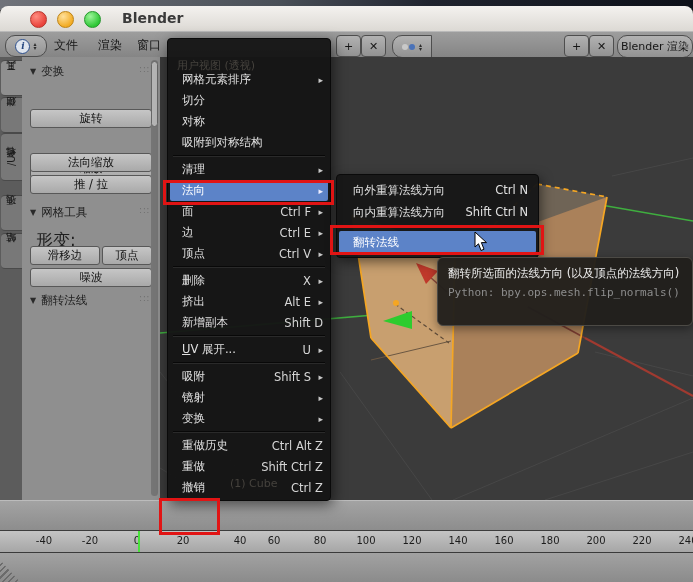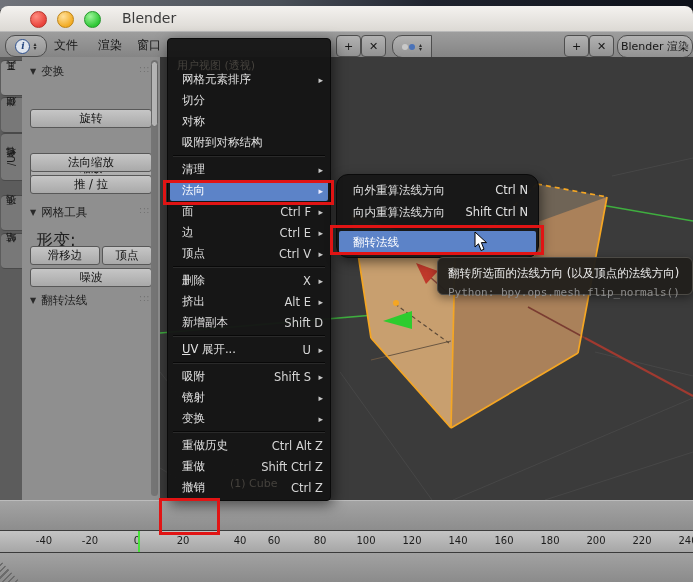--- a/index.html
+++ b/index.html
@@ -10,21 +10,21 @@
   
   .desktop{left:0;top:0;width:693px;height:10px;
     background:linear-gradient(90deg,#70737a 0%,#4a5058 40%,#20242f 62%,#0d1018 100%);}
   .titlebar{left:0;top:6px;width:693px;height:25px;
     background:linear-gradient(#f4f2ef,#dcd9d4);
     border-bottom:1px solid #8f8c88;border-radius:8px 8px 0 0;}
   .tl-dot{position:absolute;top:5px;width:15px;height:15px;border-radius:50%;}
   .dot-red{left:30px;background:radial-gradient(circle at 35% 30%,#ff8d80,#e9433c 70%);border:1px solid #b5352c;}
   .dot-yellow{left:57px;background:radial-gradient(circle at 35% 30%,#ffe09a,#f3ac24 70%);border:1px solid #bd8316;}
   .dot-green{left:84px;background:radial-gradient(circle at 35% 30%,#9df59a,#2fc736 70%);border:1px solid #23962a;}
-  .win-title{position:absolute;left:122px;top:4px;font-size:14px;font-weight:normal;color:#3a3a3a;}
+  .win-title{position:absolute;left:122px;top:4px;font-size:14px;font-weight:bold;color:#3a3a3a;}
   
   .info-header{left:0;top:31px;width:693px;height:26px;
     background:linear-gradient(#9d9d9d,#848484);
     border-top:1px solid #b9b9b9;border-bottom:1px solid #2c2c2c;}
   .pill{position:absolute;display:flex;align-items:center;justify-content:center;
     background:linear-gradient(#b2b2b2,#929292);border:1px solid #4e4e4e;border-radius:10px;
     color:#161616;font-size:11px;}
   .pill.sq{border-radius:4px;}
   .hmenu{position:absolute;font-size:12px;color:#181818;top:5px;}
   .updown{display:flex;flex-direction:column;line-height:4px;font-size:6px;color:#2c2c2c;margin-left:3px;}
@@ -64,30 +64,30 @@
   .mi .lab{flex:1;white-space:nowrap;}
   .mi .sc{color:#d6d6d6;}
   .mi .sub-arrow{width:9px;text-align:right;color:#c8c8c8;font-size:9px;margin-left:3px;}
   .mi.hl{background:#5c83c8;color:#fff;margin:0 2px;padding:0 5px 0 12px;border-radius:2px;}
   .mi.hl .sub-arrow{color:#eef;}
   .msep{height:6px;position:relative;}
   .msep::after{content:"";position:absolute;left:5px;right:5px;top:2px;
     border-top:1px solid #000;border-bottom:1px solid #383838;opacity:.6;}
   .mnem::first-letter{text-decoration:underline;}
   .submenu{left:336px;top:174px;width:203px;height:84px;z-index:6;
-    background:rgba(23,23,23,0.97);border:1px solid #0a0a0a;border-radius:12px;
+    background:rgba(23,23,23,0.97);border:1px solid #0a0a0a;border-radius:4px;
     box-shadow:2px 4px 12px rgba(0,0,0,0.5);box-sizing:border-box;padding-top:4px;}
   .smi{height:22px;display:flex;align-items:center;padding:0 10px 0 16px;color:#e0e0e0;font-size:11.5px;}
   .smi .lab{flex:1;}
   .smi.hl{background:#5c83c8;color:#fff;margin:0 2px;padding:0 8px 0 14px;border-radius:2px;}
   .ssep{height:8px;position:relative;}
   .ssep::after{content:"";position:absolute;left:6px;right:6px;top:3px;
     border-top:1px solid #000;border-bottom:1px solid #383838;opacity:.6;}
   
-  .tooltip{left:437px;top:257px;width:256px;height:38px;z-index:7;
+  .tooltip{left:437px;top:257px;width:256px;height:69px;z-index:7;
     background:rgba(33,31,28,0.96);border:1px solid #4c4a45;border-radius:6px;
     box-sizing:border-box;padding:8px 10px 0 10px;box-shadow:0 3px 10px rgba(0,0,0,.4);}
   .tip-main{color:#ececec;font-size:11.5px;white-space:nowrap;}
   .tip-py{color:#8d8d8d;font-size:11px;margin-top:5px;font-family:"DejaVu Sans Mono","Liberation Mono",monospace;white-space:nowrap;}
   
   .redbox{position:absolute;border:3px solid #e11414;z-index:8;box-sizing:border-box;}
   
   .v3d-header{left:0;top:500px;width:693px;height:31px;
     background:linear-gradient(#a3a3a3,#8d8d8d);
     border-top:1px solid #bcbcbc;border-bottom:1px solid #3c3c3c;box-sizing:border-box;}

